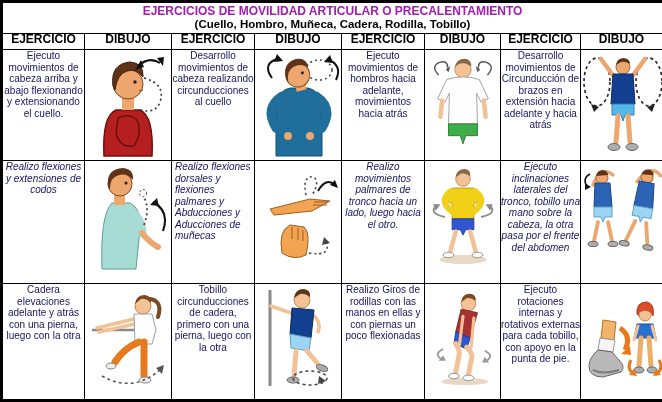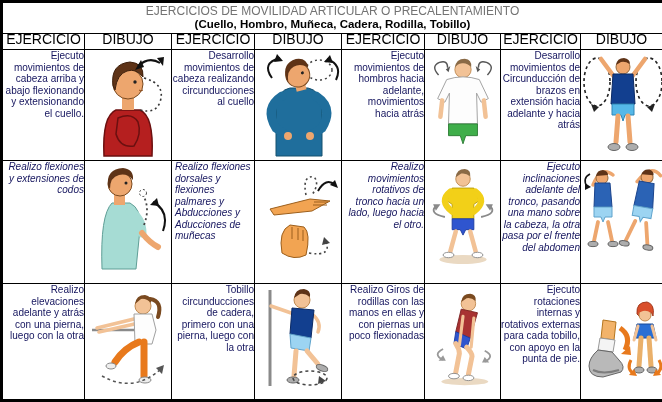--- a/index.html
+++ b/index.html
@@ -1,25 +1,25 @@
 <!DOCTYPE html>
 <html><head>
 <meta charset="utf-8">
 <style>
   html,body{margin:0;padding:0;background:#fff;}
   .sheet{width:662px;height:402px;box-sizing:border-box;font-family:"Liberation Sans",sans-serif;}
   table.grid{width:662px;height:402px;border-collapse:collapse;table-layout:fixed;
              border:3px solid #000;background:#fff;}
   table.grid td,table.grid th{border:1px solid #000;padding:0;vertical-align:top;overflow:hidden;}
   .title-cell{text-align:center;padding:2px 0 1px 0 !important;}
-  .title-main{font-size:12px;font-weight:normal;color:#737373;line-height:13px;}
+  .title-main{font-size:12px;font-weight:bold;color:#a21caf;line-height:13px;}
   .title-sub{font-size:11.5px;font-weight:bold;color:#000;line-height:12px;text-align:center;}
-  th.colhead{font-size:14px;font-weight:normal;color:#000;text-align:center;
+  th.colhead{font-size:12px;font-weight:bold;color:#000;text-align:center;
              vertical-align:middle;height:15px;line-height:11px;}
-  td.ex{font-size:10px;line-height:11.5px;color:#15155e;text-align:right;
+  td.ex{font-size:10px;line-height:11.5px;color:#15155e;text-align:center;
         padding:2px 1px 0 1px;word-wrap:break-word;}
   td.ex.left{text-align:left;padding-left:3px;}
   td.draw{vertical-align:middle;text-align:center;}
   td.draw svg{display:block;margin:0 auto;}
   .r1{height:111px;} .r2{height:123px;font-style:italic;} .r3{height:117px;}
 </style>
 </head>
 <body>
 
 <div class="sheet">
@@ -150,41 +150,41 @@
       <path d="M58 41 L72 41 M57 44 L71 44" stroke="#9c5f1c" stroke-width="1"></path>
       <path d="M50 34 Q46 14 58 16 Q64 22 56 34" fill="none" stroke="#444" stroke-width="1.6" stroke-dasharray="2 3"></path>
       <path d="M62 30 Q70 16 79 24" fill="none" stroke="#111" stroke-width="2"></path>
       <polygon points="82,27 79,19 74,24" fill="#111"></polygon>
       <path d="M26 92 Q22 70 34 64 L48 66 Q55 72 50 94 Q38 100 26 92 Z" fill="#f2a452" stroke="#9c5f1c"></path>
       <path d="M36 66 L36 78 M42 67 L42 79 M47 69 L47 80" stroke="#9c5f1c" stroke-width="1"></path>
       <path d="M53 92 Q76 96 70 80" fill="none" stroke="#444" stroke-width="1.6" stroke-dasharray="2 3"></path>
       <polygon points="68,76 74,82 66,84" fill="#444"></polygon>
     </svg>
   </td>
-  <td class="ex">Realizo movimientos rotativos de tronco hacia un lado, luego hacia el otro.</td>
+  <td class="ex">Realizo movimientos palmares de tronco hacia un lado, luego hacia el otro.</td>
   <td class="draw">
     <svg width="76" height="112" viewBox="0 0 84 112">
       <ellipse cx="42" cy="103" rx="26" ry="5" fill="#ead9c2"></ellipse>
       <circle cx="42" cy="14" r="8" fill="#f2c296" stroke="#c08a50"></circle>
       <path d="M34 12 Q35 3 44 3 Q51 4 50 11 Q45 7 40 8 Z" fill="#8a6a46"></path>
       <path d="M30 24 h24 l6 14 -6 4 v16 h-24 v-16 l-6 -4 z" fill="#f2d018" stroke="#b89c0a"></path>
       <path d="M28 28 Q15 38 30 50" fill="none" stroke="#f2d018" stroke-width="7" stroke-linecap="round"></path>
       <path d="M56 28 Q69 38 54 50" fill="none" stroke="#f2d018" stroke-width="7" stroke-linecap="round"></path>
       <path d="M30 58 h24 v12 h-9 l-3 6 -3 -6 h-9 z" fill="#2f55cf" stroke="#1c3a9e"></path>
       <path d="M34 72 L28 94" stroke="#f2c296" stroke-width="5" stroke-linecap="round"></path>
       <path d="M50 72 L56 94" stroke="#f2c296" stroke-width="5" stroke-linecap="round"></path>
       <ellipse cx="26" cy="98" rx="6" ry="3" fill="#fff" stroke="#888"></ellipse>
       <ellipse cx="58" cy="98" rx="6" ry="3" fill="#fff" stroke="#888"></ellipse>
       <path d="M22 56 Q4 52 12 44" fill="none" stroke="#8a8a8a" stroke-width="2"></path>
       <polygon points="9,42 17,42 12,49" fill="#8a8a8a"></polygon>
       <path d="M62 56 Q80 52 72 44" fill="none" stroke="#8a8a8a" stroke-width="2"></path>
       <polygon points="75,42 67,42 72,49" fill="#8a8a8a"></polygon>
     </svg>
   </td>
-  <td class="ex">Ejecuto inclinaciones adelante del tronco, pasando una mano sobre la cabeza, la otra pasa por el frente del abdomen</td>
+  <td class="ex">Ejecuto inclinaciones laterales del tronco, tobillo una mano sobre la cabeza, la otra pasa por el frente del abdomen</td>
   <td class="draw">
     <svg width="84" height="112" viewBox="0 0 84 112">
       <g>
         <path d="M12 24 Q20 4 32 14" fill="none" stroke="#eda66e" stroke-width="3.5" stroke-linecap="round"></path>
         <circle cx="21" cy="17" r="6" fill="#eda66e" stroke="#9a6a3a"></circle>
         <path d="M15 15 Q16 9 22 9 Q27 10 27 14 Z" fill="#5e3317"></path>
         <path d="M14 22 h15 l2 24 h-18 z" fill="#2b63b5" stroke="#1b448c"></path>
         <path d="M13 46 h18 v10 h-7 l-2 5 -2 -5 h-7 z" fill="#9cd4f2" stroke="#5fa3cc"></path>
         <path d="M17 61 L13 80" stroke="#eda66e" stroke-width="3.8" stroke-linecap="round"></path>
         <path d="M27 61 L31 80" stroke="#eda66e" stroke-width="3.8" stroke-linecap="round"></path>
@@ -204,21 +204,21 @@
         <ellipse cx="10" cy="85" rx="5" ry="2.6" fill="#adadad" stroke="#666"></ellipse>
         <ellipse cx="34" cy="85" rx="5" ry="2.6" fill="#adadad" stroke="#666"></ellipse>
         <path d="M36 10 Q41 4 38 0" fill="none" stroke="#111" stroke-width="1.6"></path>
         <polygon points="41,3 36,-2 42,-3" fill="#111"></polygon>
       </g>
     </svg>
   </td>
 </tr>
 
 <tr class="r3">
-  <td class="ex">Realizo elevaciones adelante y atrás con una pierna, luego con la otra</td>
+  <td class="ex">Cadera elevaciones adelante y atrás con una pierna, luego con la otra</td>
   <td class="draw">
     <svg width="84" height="110" viewBox="0 0 84 110">
       <line x1="6" y1="46" x2="50" y2="46" stroke="#8a8a8a" stroke-width="2.5"></line>
       <path d="M64 15 Q77 17 72 33" fill="none" stroke="#7a4a20" stroke-width="4" stroke-linecap="round"></path>
       <circle cx="57" cy="22" r="8" fill="#f2c296" stroke="#c08a50"></circle>
       <path d="M49 20 Q50 11 59 11 Q66 12 65 19 Q60 14 55 15 Z" fill="#7a4a20"></path>
       <path d="M52 34 L11 44" stroke="#f2c296" stroke-width="3.5" stroke-linecap="round"></path>
       <path d="M53 39 L13 48" stroke="#f2c296" stroke-width="3.5" stroke-linecap="round"></path>
       <path d="M48 30 h18 l4 16 -4 14 h-17 z" fill="#fdfdfd" stroke="#a0a0a0"></path>
       <path d="M53 58 Q38 64 29 78" fill="none" stroke="#e8791c" stroke-width="7" stroke-linecap="round"></path>

